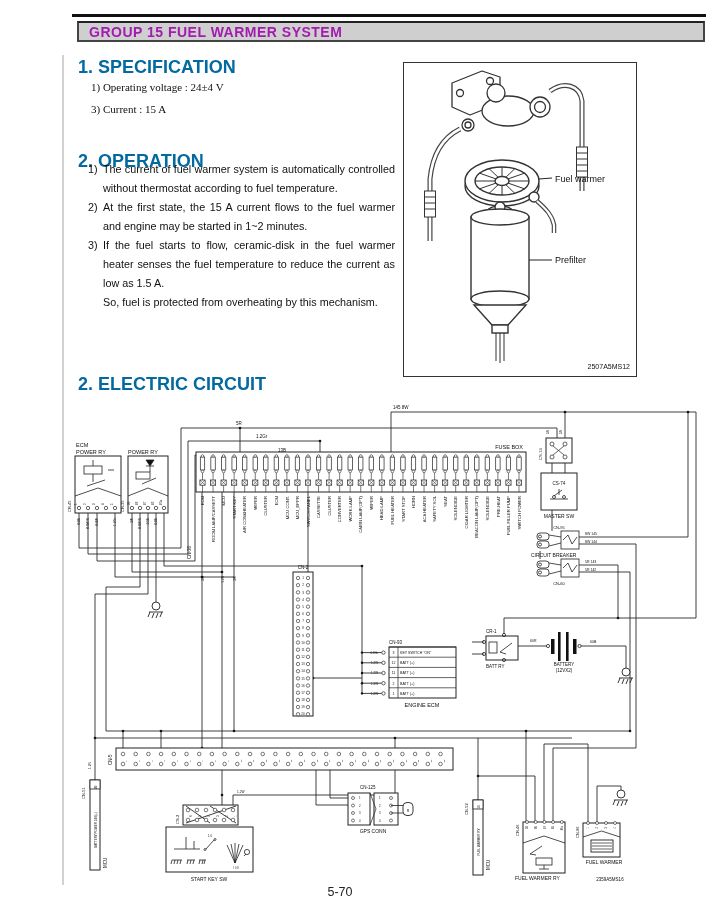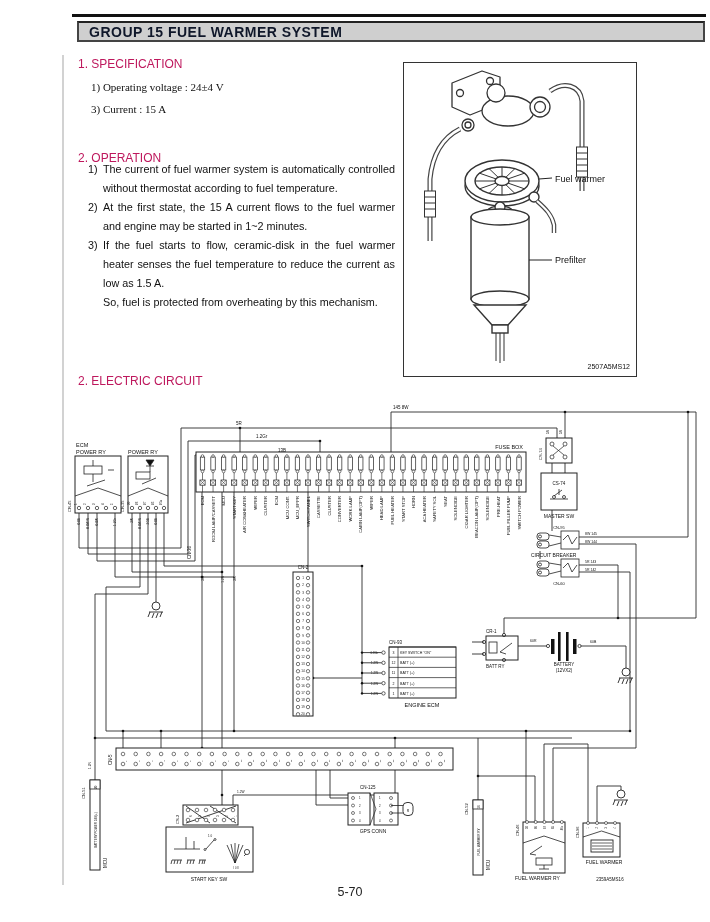--- a/index.html
+++ b/index.html
@@ -2,29 +2,29 @@
 <html><head>
 <meta charset="utf-8">
 <style>
   html,body{margin:0;padding:0;background:#eee;}
   #page{position:relative;width:710px;height:922px;background:#fff;overflow:hidden;
         font-family:"Liberation Sans",sans-serif;color:#111;}
   .edge-shade{position:absolute;left:62px;top:55px;width:2px;height:830px;background:#d2d2d2;}
   .topline{position:absolute;left:72px;top:14px;width:634px;height:3px;background:#111;}
   .titlebar{position:absolute;left:77px;top:21px;width:628px;height:21px;background:#cfcfcf;
             border:2px solid #444;border-top-color:#222;box-sizing:border-box;}
-  .titlebar span{position:absolute;left:10px;top:1px;font-weight:bold;font-size:14px;letter-spacing:.5px;color:#0f172a;}
-  .h2{position:absolute;font-weight:normal;font-size:12px;color:#be185d;}
+  .titlebar span{position:absolute;left:10px;top:1px;font-weight:bold;font-size:14px;letter-spacing:.5px;color:#a21caf;}
+  .h2{position:absolute;font-weight:bold;font-size:18px;color:#0369a1;}
   .spec-list{position:absolute;left:91px;top:76px;font-size:11px;line-height:22px;width:300px;font-family:Liberation Serif, serif;}
   .ops{position:absolute;left:88px;top:160px;width:307px;font-size:10.8px;line-height:19px;}
   .op-item{display:flex;}
   .op-item .num{width:15px;flex:none;}
   .op-item .txt{flex:1;text-align:justify;white-space:pre-line;}
   .illus{position:absolute;left:403px;top:62px;width:234px;height:315px;border:1.4px solid #333;box-sizing:border-box;background:#fff;}
-  .footer{position:absolute;left:290px;top:885px;width:120px;text-align:center;font-size:12.5px;color:#222;}
+  .footer{position:absolute;left:280px;top:885px;width:120px;text-align:center;font-size:12.5px;color:#222;}
   svg{display:block;}
   svg text{font-family:"Liberation Sans",sans-serif;fill:#111;}
   .circ{position:absolute;left:60px;top:396px;}
 </style>
 </head>
 <body>
 
 <div id="page">
   <div class="edge-shade"></div>
   <div class="topline"></div>

